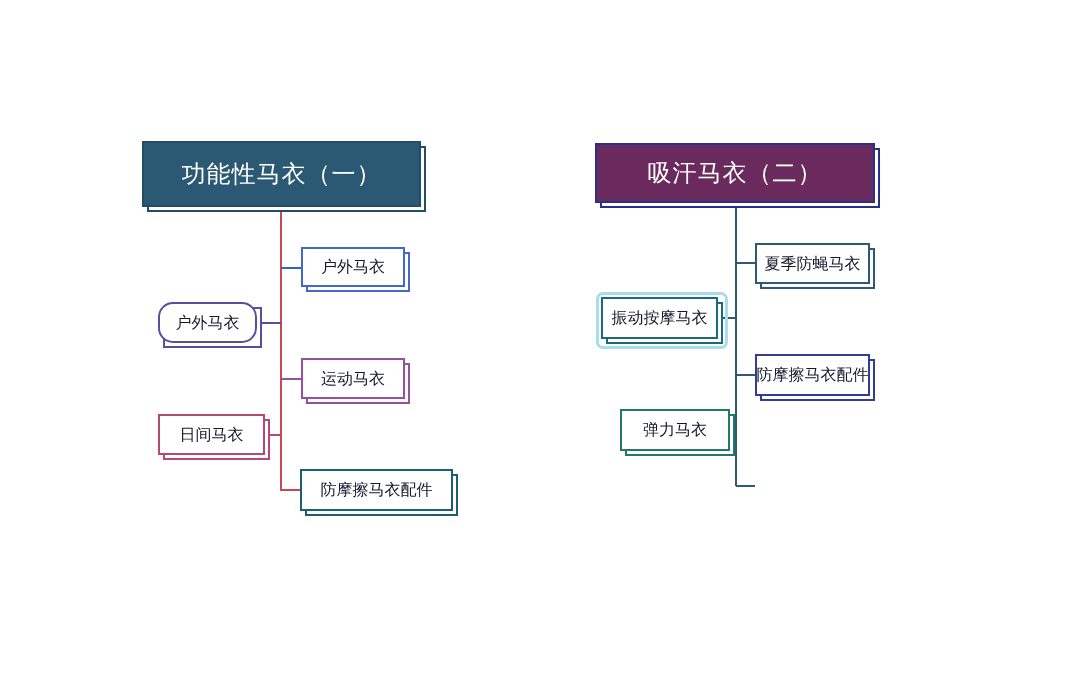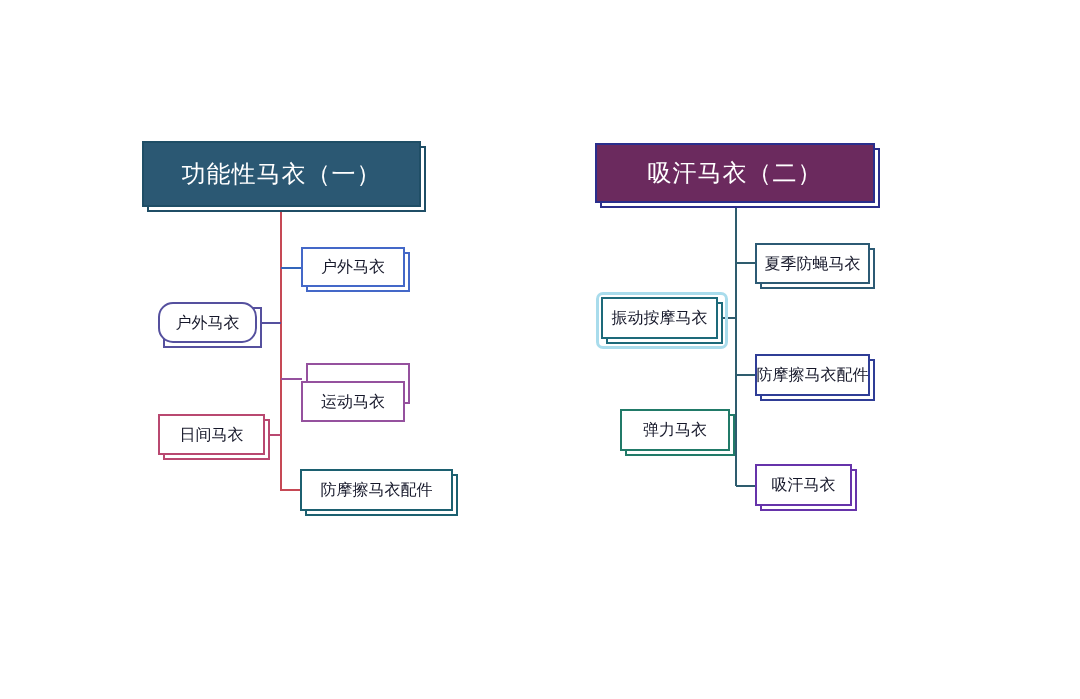--- a/index.html
+++ b/index.html
@@ -63,21 +63,21 @@
 
   <div class="node" style="left:158px;top:302px;width:99px;height:41px">
     <span class="echo" style="border-color: rgb(85, 80, 158);"></span>
     <span class="face" style="border-color: rgb(85, 80, 158); border-radius: 15px;">
       <span class="lbl">户外马衣</span>
     </span>
   </div>
 
   <div class="node" style="left:301px;top:358px;width:104px;height:41px">
     <span class="echo" style="border-color: rgb(149, 81, 158);"></span>
-    <span class="face" style="border-color: rgb(149, 81, 158); margin-top: 23px;">
+    <span class="face" style="border-color: rgb(149, 81, 158);">
       <span class="lbl">运动马衣</span>
     </span>
   </div>
 
   <div class="node" style="left:158px;top:414px;width:107px;height:41px">
     <span class="echo" style="border-color: rgb(185, 72, 112);"></span>
     <span class="face" style="border-color: rgb(185, 72, 112);">
       <span class="lbl">日间马衣</span>
     </span>
   </div>
@@ -125,20 +125,14 @@
     </span>
   </div>
 
   <div class="node" style="left:620px;top:409px;width:110px;height:42px">
     <span class="echo" style="border-color: rgb(33, 122, 104);"></span>
     <span class="face" style="border-color: rgb(33, 122, 104);">
       <span class="lbl">弹力马衣</span>
     </span>
   </div>
 
-  <div class="node" style="left:755px;top:464px;width:97px;height:42px">
-    <span class="echo" style="border-color: rgb(102, 51, 170);"></span>
-    <span class="face" style="border-color: rgb(102, 51, 170);">
-      <span class="lbl">吸汗马衣</span>
-    </span>
-  </div>
 
 </div>
 
 </body></html>

